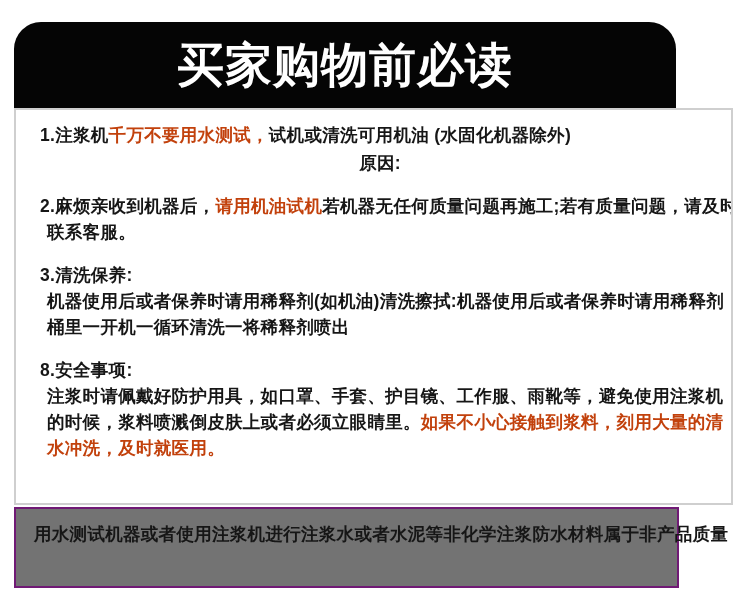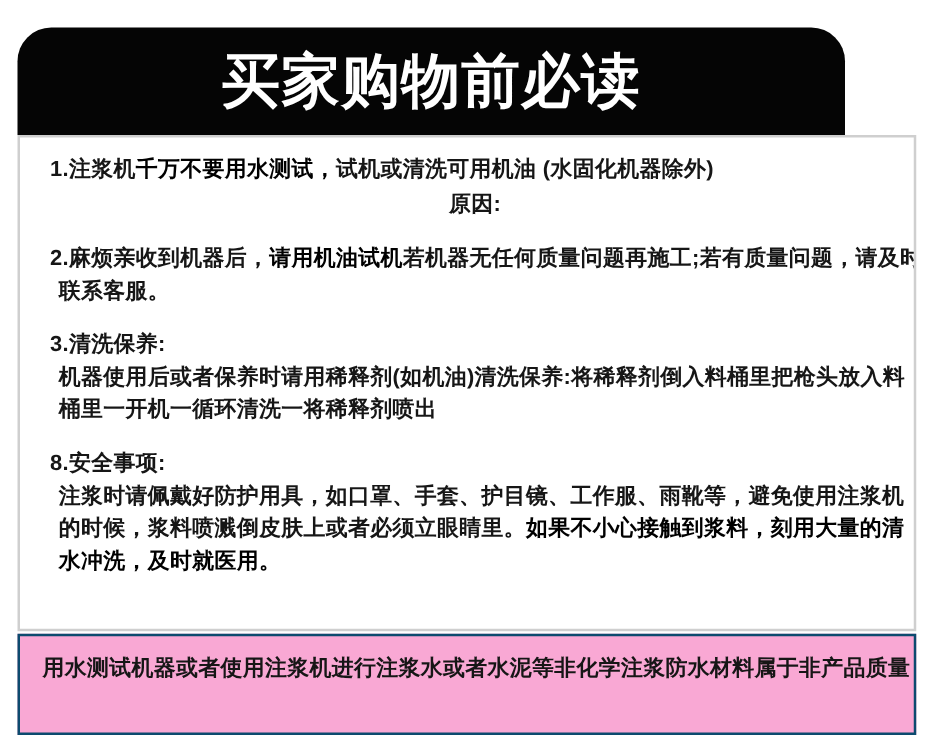--- a/index.html
+++ b/index.html
@@ -39,27 +39,27 @@
   .item { margin-bottom: 17px; }
   .line {
     font-size: 17.5px;
     line-height: 26px;
     white-space: nowrap;
     letter-spacing: 0.3px;
   }
   .line.cont { padding-left: 7px; }
   
   .item:first-child .line:nth-child(2) { margin-top: 2px; text-align: center; }
-  .red { color: #000000; }
+  .red { color: #c2410c; }
   .footer-box {
     position: absolute;
     left: 14px; top: 507px;
-    width: 719px; height: 81px;
-    background: #f9a8d4;
-    border: 2px solid #0c4a6e;
+    width: 665px; height: 81px;
+    background: #737373;
+    border: 2px solid #701a75;
     padding: 12px 18px 0 18px;
   }
   .footer-line {
     font-size: 17.5px;
     line-height: 27px;
     letter-spacing: 0.3px;
     white-space: nowrap;
   }
 </style>
 </head>
@@ -74,21 +74,21 @@
       <div class="item">
         <div class="line"><span>1.注浆机</span><span class="red">千万不要用水测试，</span><span>试机或清洗可用机油 (水固化机器除外)</span></div>
         <div class="line cont"><span>原因:</span></div>
       </div>
       <div class="item">
         <div class="line"><span>2.麻烦亲收到机器后，</span><span class="red">请用机油试机</span><span>若机器无任何质量问题再施工;若有质量问题，请及时</span></div>
         <div class="line cont"><span>联系客服。</span></div>
       </div>
       <div class="item">
         <div class="line"><span>3.清洗保养:</span></div>
-        <div class="line cont"><span>机器使用后或者保养时请用稀释剂(如机油)清洗保养:将稀释剂倒入料桶里把枪头放入料</span></div>
+        <div class="line cont"><span>机器使用后或者保养时请用稀释剂(如机油)清洗擦拭:机器使用后或者保养时请用稀释剂</span></div>
         <div class="line cont"><span>桶里一开机一循环清洗一将稀释剂喷出</span></div>
       </div>
       <div class="item">
         <div class="line"><span>8.安全事项:</span></div>
         <div class="line cont"><span>注浆时请佩戴好防护用具，如口罩、手套、护目镜、工作服、雨靴等，避免使用注浆机</span></div>
         <div class="line cont"><span>的时候，浆料喷溅倒皮肤上或者必须立眼睛里。</span><span class="red">如果不小心接触到浆料，刻用大量的清</span></div>
         <div class="line cont"><span class="red">水冲洗，及时就医用。</span></div>
       </div>
     </div>
 </div>

